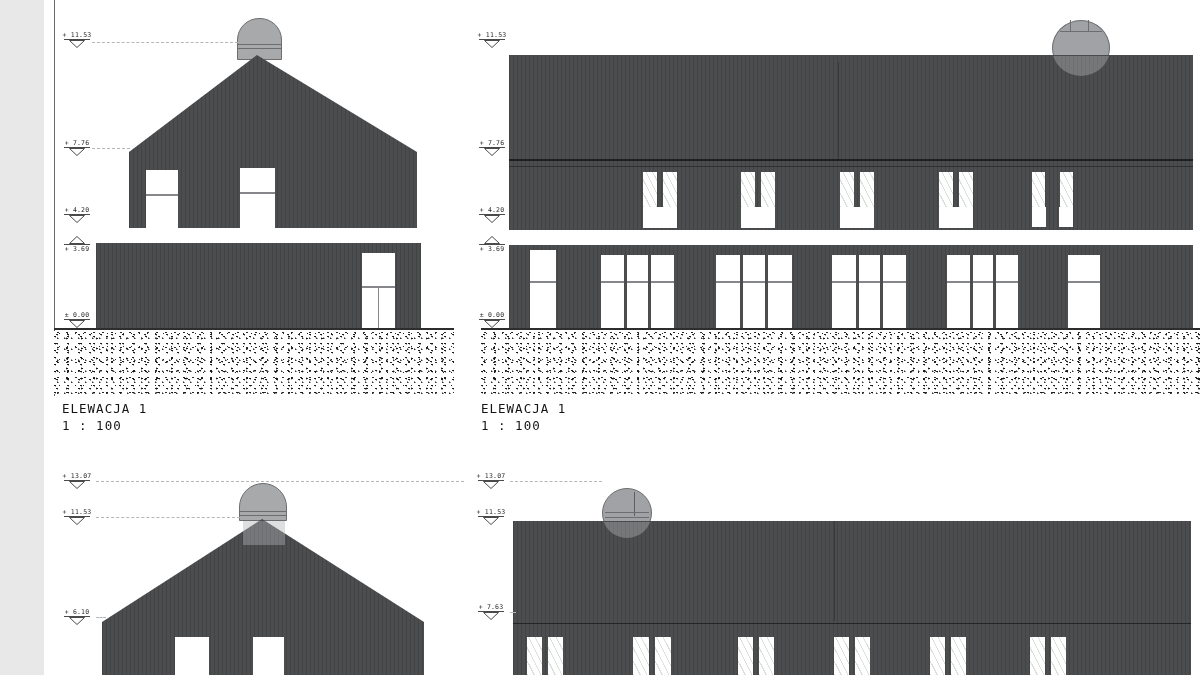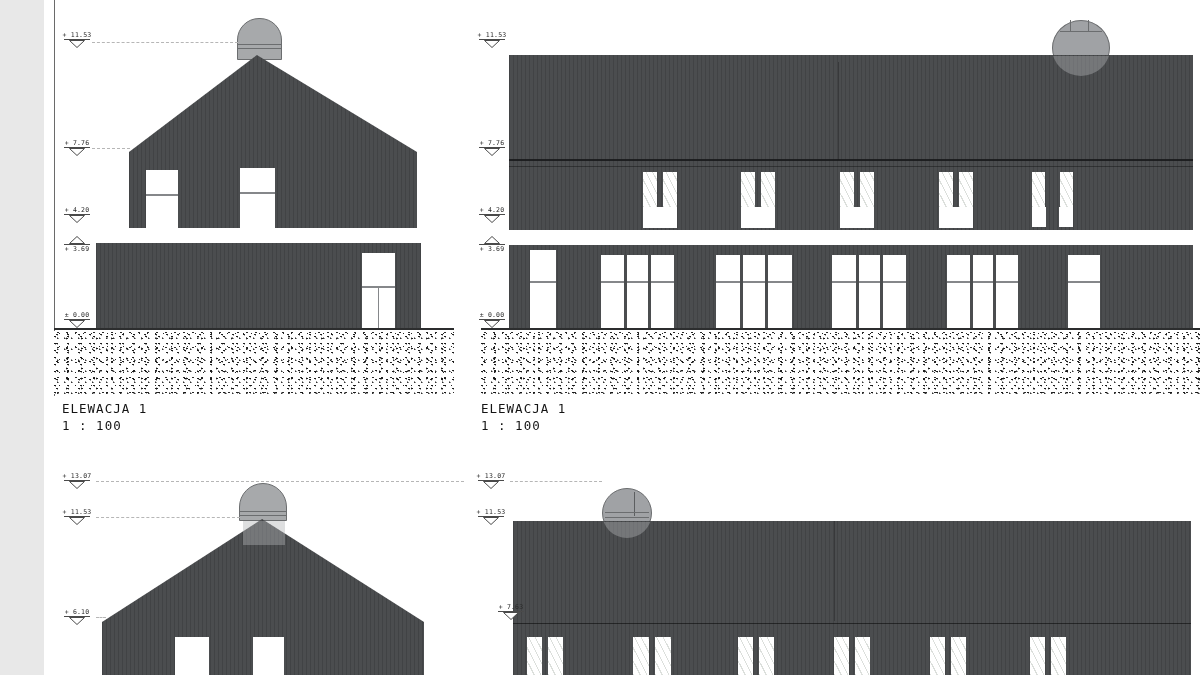--- a/index.html
+++ b/index.html
@@ -296,21 +296,21 @@
 
   <div class="marker" style="left:428px;top:508px">
     <span class="mlbl">+ 11.53</span>
     <span class="mline">
         <svg width="16" height="8" viewBox="0 0 16 8">
           <polygon points="0.5,0.5 15.5,0.5 8,7.5" fill="#fff" stroke="#4a4a4a"></polygon>
         </svg>
       </span>
   </div>
 
-  <div class="marker" style="left:448px;top:603px">
+  <div class="marker" style="left:428px;top:603px">
     <span class="mlbl">+ 7.63</span>
     <span class="mline">
         <svg width="16" height="8" viewBox="0 0 16 8">
           <polygon points="0.5,0.5 15.5,0.5 8,7.5" fill="#fff" stroke="#4a4a4a"></polygon>
         </svg>
       </span>
   </div>
   <div class="abs dash" style="left:466px;top:612px;width:6px"></div>
 
   <div class="abs dome" style="left:558px;top:488px;width:50px;height:50px;border-radius:50%;background:#a0a2a5"></div>

